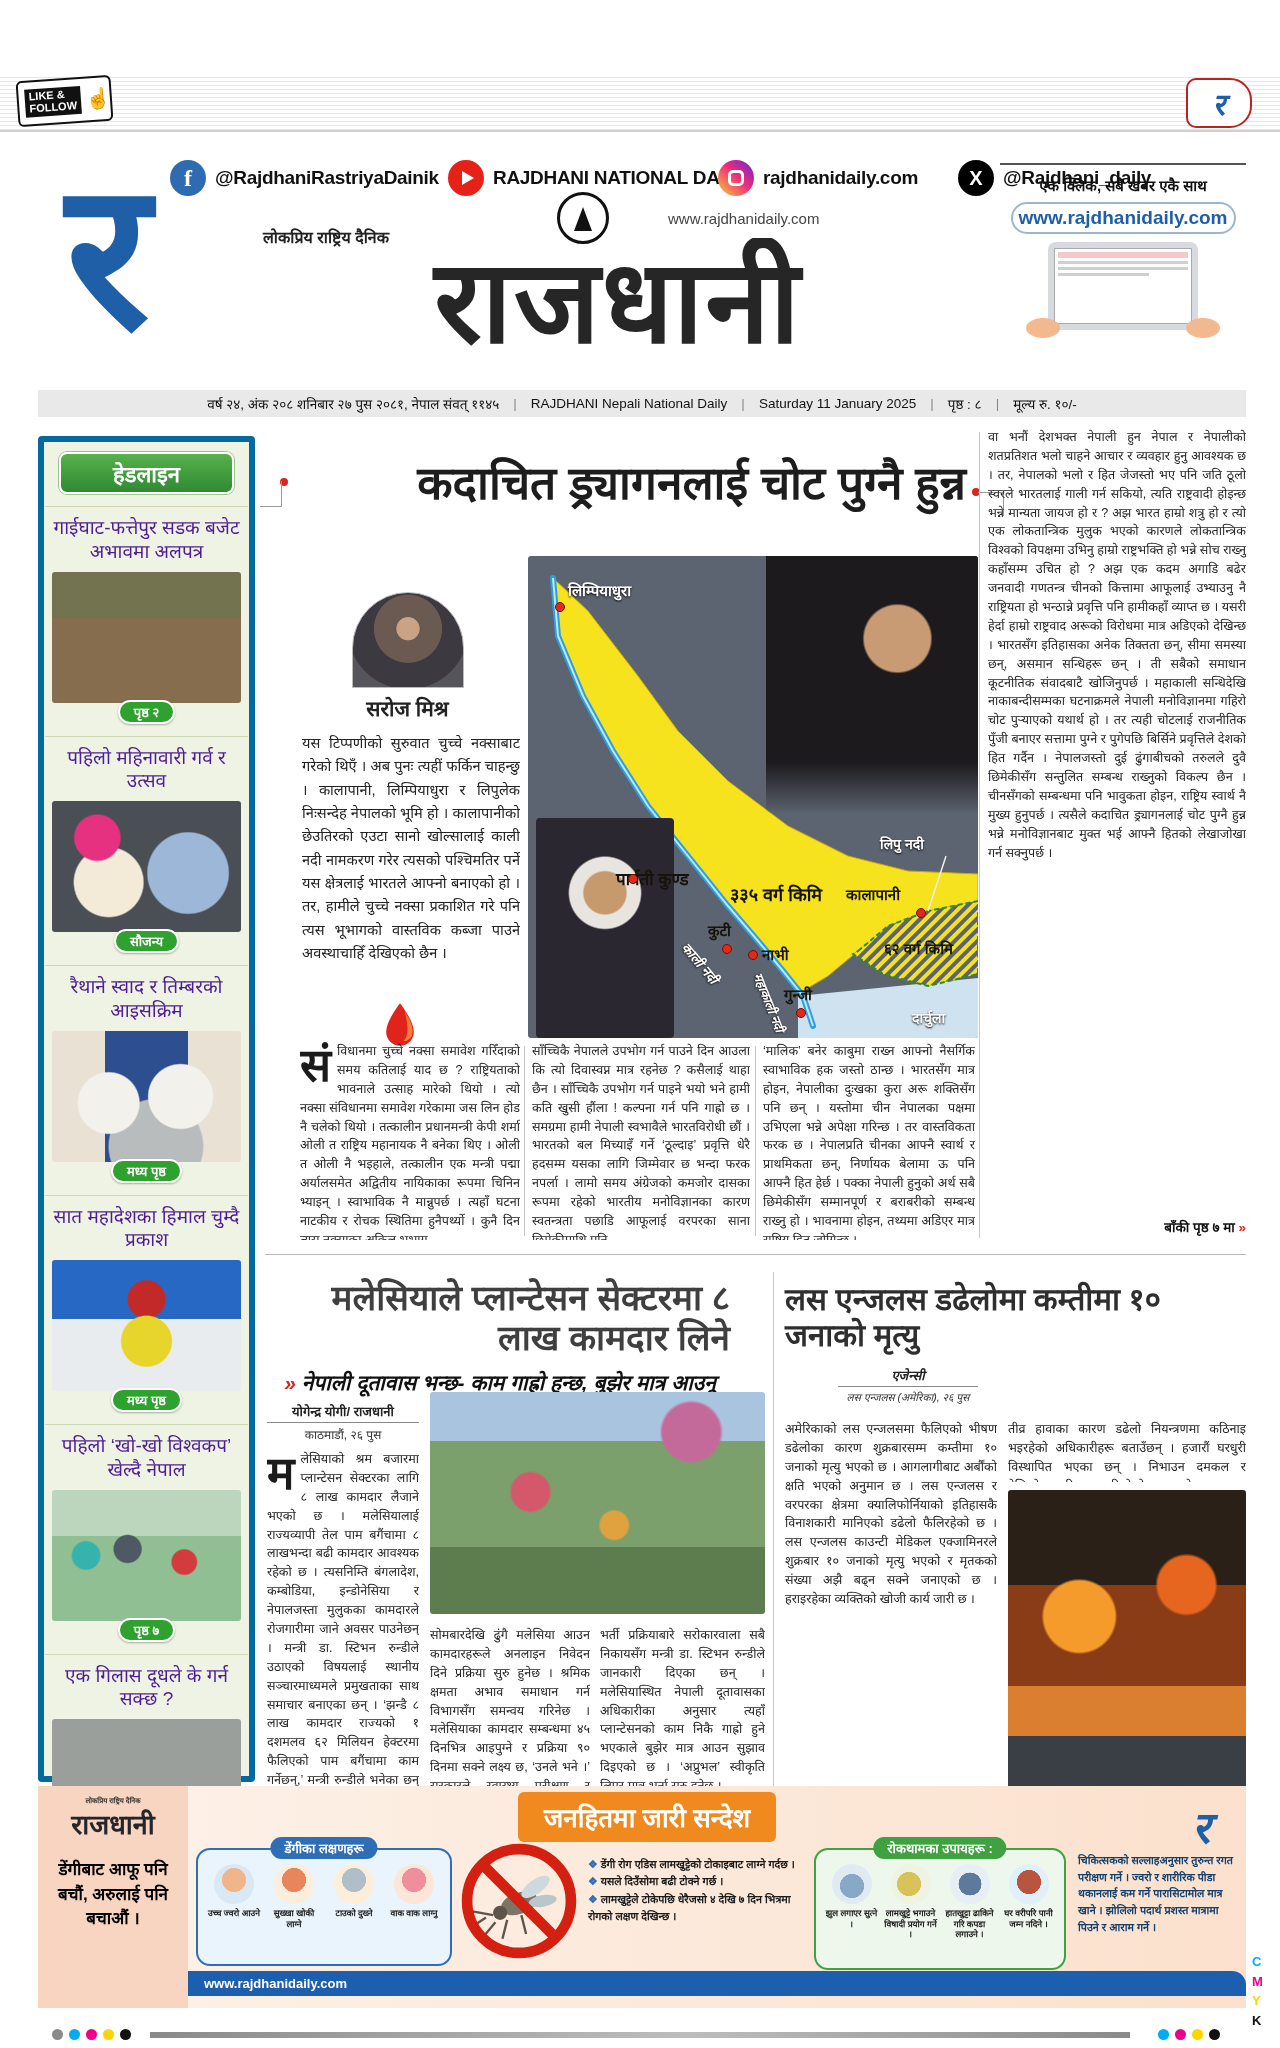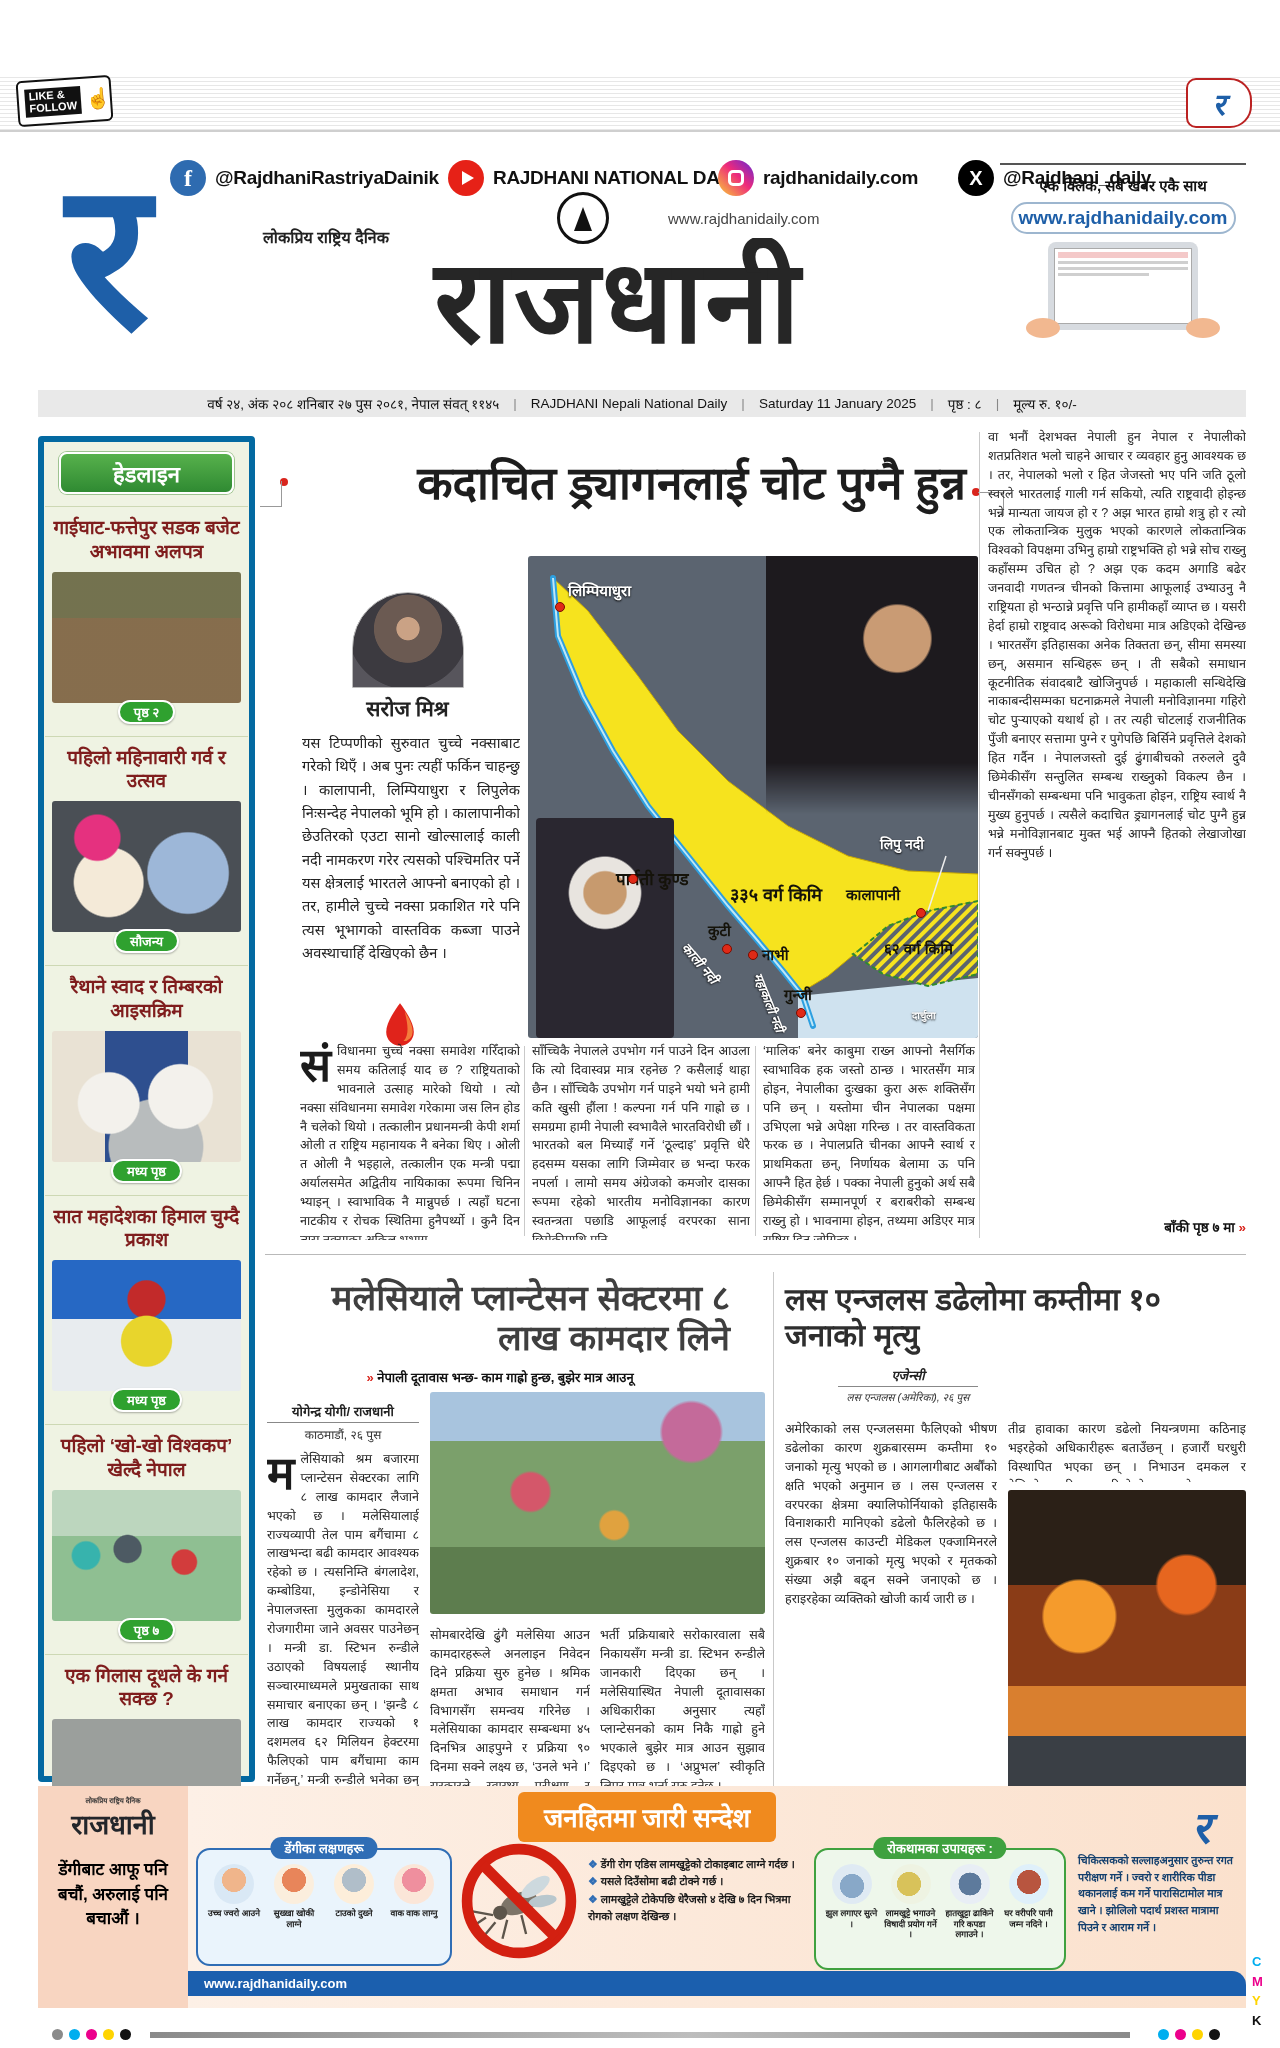--- a/index.html
+++ b/index.html
@@ -51,21 +51,21 @@
   
   .dateline { left:38px; top:390px; width:1208px; height:27px; background:#e9e9e9;
     display:flex; align-items:center; justify-content:center; gap:14px; font-size:13.5px; color:#111; }
   .dl-sep { color:#888; }
   
   .sidebar { left:38px; top:436px; width:217px; height:1346px; background:#eff3e3; border:6px solid #0369a1; border-radius:4px; padding:10px 1px; }
   .sb-head { margin:0 auto; width:175px; background:linear-gradient(180deg,#57b14c,#2f8a32); color:#fff;
     font-size:22px; font-weight:bold; text-align:center; border-radius:8px; padding:4px 0; border:2px solid #fff; box-shadow:0 0 0 1px #9dc38f; }
   .sb-item { margin-top:12px; border-top:1px solid #cdd8b4; padding-top:9px; text-align:center; }
   .sb-item:first-of-type { border-top:none; }
-  .sb-title { font-size:19px; font-weight:bold; color:#7f1d1d; line-height:1.25; }
+  .sb-title { font-size:19px; font-weight:normal; color:#4c1d95; line-height:1.25; }
   .sb-img { margin:8px auto 0; width:189px; height:131px; border-radius:3px; position:relative; overflow:hidden; }
   .sb-badge { position:relative; margin:-13px auto 0; display:inline-block; background:#2fa12f; border:2px solid #fff;
     color:#fff; font-size:13px; font-weight:bold; border-radius:12px; padding:1px 14px; box-shadow:0 1px 2px rgba(0,0,0,.3); }
   
   .lead-hl { left:276px; top:450px; width:690px; font-size:46px; font-weight:bold; color:#1d1d1d; text-align:right; }
   .orn { width:26px; height:26px; }
   .orn .dot { position:absolute; width:8px; height:8px; background:#d9251d; border-radius:50%; }
   .vr { background:#c9c9c9; width:1px; }
   .lead-col { font-size:12.6px; line-height:1.5; color:#232323; overflow:hidden; }
   .auth-photo { left:352px; top:592px; width:112px; height:96px; border-radius:56px 56px 0 0; border:1px solid #bbb;
@@ -81,21 +81,21 @@
   .xi-photo { position:absolute; right:0; top:0; width:212px; height:258px;
     background:radial-gradient(circle at 62% 32%, #c99b74 15%, #1d1a1e 16% 100%);
     -webkit-mask-image:linear-gradient(180deg,#000 80%,transparent); mask-image:linear-gradient(180deg,#000 80%,transparent); }
   .modi-photo { position:absolute; left:8px; top:262px; width:138px; height:220px;
     background:radial-gradient(circle at 50% 34%, #c79a6e 13%, #e8e4df 14% 22%, #2a2730 23% 100%); border-radius:4px; }
   .flame { left:382px; top:1002px; }
   .lead-cont { font-weight:bold; font-size:13.5px; color:#111; text-align:right; }
   .dropcap { float:left; font-size:46px; line-height:0.95; font-weight:bold; padding:2px 6px 0 0; color:#1b1b1b; }
   
   .mal-hl { left:262px; top:1278px; width:468px; text-align:right; font-size:35px; font-weight:bold; color:#3f3f3f; line-height:1.14; }
-  .kicker { left:280px; top:1368px; width:440px; text-align:center; font-size:13px; font-weight:bold; color:#111; }
+  .kicker { left:280px; top:1368px; width:440px; text-align:center; font-size:21px; font-weight:bold; color:#111;font-style:italic; }
   .kicker .arr { color:#d9251d; }
   .byline { font-weight:bold; font-size:13px; color:#222; text-align:center; border-bottom:1px solid #888; padding-bottom:2px; }
   .dateline2 { font-size:12px; color:#333; text-align:center; margin-top:3px; }
   .photo-ph { border-radius:3px; }
   
   .psa { left:38px; top:1786px; width:1208px; height:222px; display:flex; }
   .psa-left { width:150px; height:100%; background:#f8d5c1; padding:10px 8px; text-align:center; }
   .psa-left .mini-tag { font-size:7px; font-weight:bold; color:#333; }
   .psa-left .mini-title { font-size:27px; font-weight:bold; color:#23262b; }
   .psa-slogan { margin-top:16px; font-size:17px; font-weight:bold; color:#000000; line-height:1.45; }
@@ -276,21 +276,21 @@
   <div class="map-label blab" style="left:202px; top:326px; font-size:18px;">३३५ वर्ग किमि</div>
   <div class="map-label wlab" style="left:352px; top:278px; font-size:14px;">लिपु नदी</div>
   <div class="map-label blab" style="left:318px; top:328px; font-size:15px;">कालापानी</div>
   <span class="rdot" style="left:388px; top:352px;"></span>
   <div class="map-label blab" style="left:234px; top:388px; font-size:15px;">नाभी</div>
   <span class="rdot" style="left:220px; top:394px;"></span>
   <div class="map-label blab" style="left:256px; top:428px; font-size:15px;">गुन्जी</div>
   <span class="rdot" style="left:268px; top:452px;"></span>
   <div class="map-label blab" style="left:356px; top:382px; font-size:15px;">६२ वर्ग किमि</div>
   <div class="map-label wlab" style="left:210px; top:438px; font-size:12.5px; transform:rotate(68deg); font-style:italic;">महाकाली नदी</div>
-  <div class="map-label wlab" style="left:384px; top:452px; font-size:10px;">दार्चुला</div>
+  <div class="map-label wlab" style="left:384px; top:452px; font-size:14px;">दार्चुला</div>
 </div>
 
 <div class="abs lead-col just" style="left:300px; top:1042px; width:220px; height:198px;">
   <span class="dropcap">सं</span><span>विधानमा चुच्चे नक्सा समावेश गरिँदाको समय कतिलाई याद छ ? राष्ट्रियताको भावनाले उत्साह मारेको थियो । त्यो नक्सा संविधानमा समावेश गरेकामा जस लिन होड नै चलेको थियो । तत्कालीन प्रधानमन्त्री केपी शर्मा ओली त राष्ट्रिय महानायक नै बनेका थिए । ओली त ओली नै भइहाले, तत्कालीन एक मन्त्री पद्मा अर्यालसमेत अद्वितीय नायिकाका रूपमा चिनिन भ्याइन् । स्वाभाविक नै मान्नुपर्छ । त्यहाँ घटना नाटकीय र रोचक स्थितिमा हुनैपर्थ्यो । कुनै दिन त्यस नक्साका अकिल भूभाग</span>
 </div>
 <div class="abs vr" style="left:524px; top:1046px; height:190px;"></div>
 <div class="abs lead-col just" style="left:532px; top:1042px; width:218px; height:198px;">साँच्चिकै नेपालले उपभोग गर्न पाउने दिन आउला कि त्यो दिवास्वप्न मात्र रहनेछ ? कसैलाई थाहा छैन । साँच्चिकै उपभोग गर्न पाइने भयो भने हामी कति खुसी हौंला ! कल्पना गर्न पनि गाह्रो छ । समग्रमा हामी नेपाली स्वभावैले भारतविरोधी छौं । भारतको बल मिच्याइँ गर्ने ‘ठूल्दाइ’ प्रवृत्ति धेरै हदसम्म यसका लागि जिम्मेवार छ भन्दा फरक नपर्ला । लामो समय अंग्रेजको कमजोर दासका रूपमा रहेको भारतीय मनोविज्ञानका कारण स्वतन्त्रता पछाडि आफूलाई वरपरका साना छिमेकीमाथि पनि</div>
 <div class="abs vr" style="left:755px; top:1046px; height:190px;"></div>
 <div class="abs lead-col just" style="left:763px; top:1042px; width:212px; height:198px;">‘मालिक’ बनेर काबुमा राख्न आफ्नो नैसर्गिक स्वाभाविक हक जस्तो ठान्छ । भारतसँग मात्र होइन, नेपालीका दुःखका कुरा अरू शक्तिसँग पनि छन् । यस्तोमा चीन नेपालका पक्षमा उभिएला भन्ने अपेक्षा गरिन्छ । तर वास्तविकता फरक छ । नेपालप्रति चीनका आफ्नै स्वार्थ र प्राथमिकता छन्, निर्णायक बेलामा ऊ पनि आफ्नै हित हेर्छ । पक्का नेपाली हुनुको अर्थ सबै छिमेकीसँग सम्मानपूर्ण र बराबरीको सम्बन्ध राख्नु हो । भावनामा होइन, तथ्यमा अडिएर मात्र राष्ट्रिय हित जोगिन्छ ।</div>
 <div class="abs vr" style="left:979px; top:432px; height:806px;"></div>

